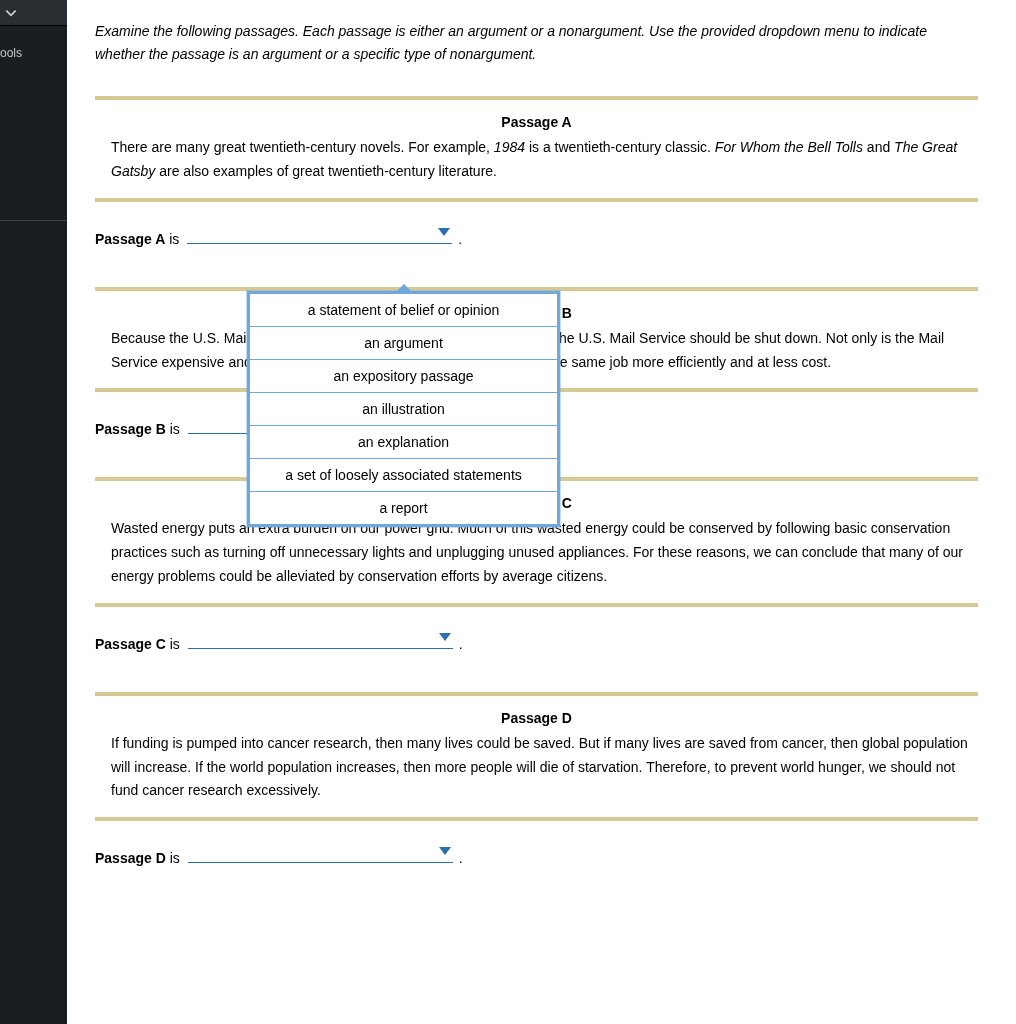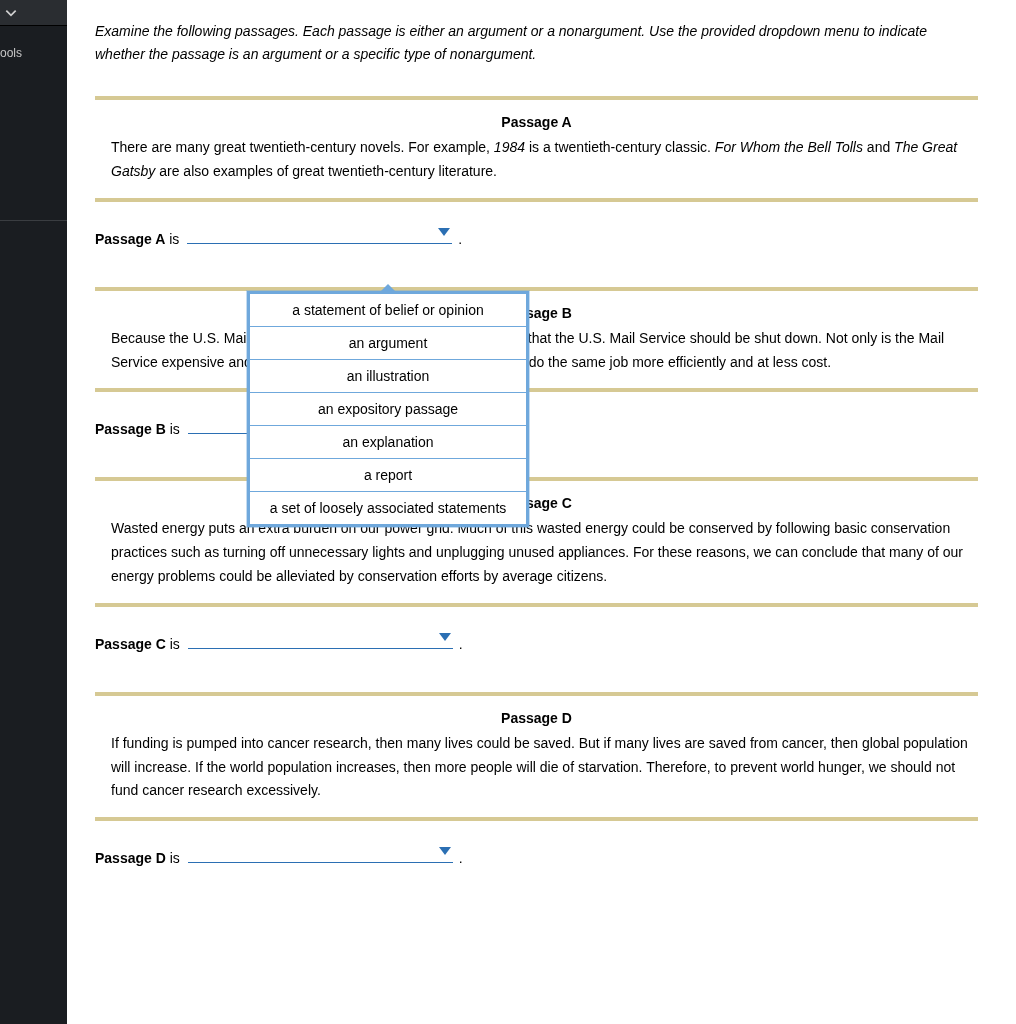--- a/index.html
+++ b/index.html
@@ -99,21 +99,21 @@
     width: 0; height: 0;
     border-left: 6px solid transparent;
     border-right: 6px solid transparent;
     border-top: 8px solid #2b6fb3;
   }
   .italic-title { font-style: italic; }
   .dropdown-popup {
     position: absolute;
     left: 180px;
     top: 291px;
-    width: 282px;
+    width: 313px;
     background: #fff;
     border: 3px solid #6fa8dc;
     box-shadow: 0 0 0 1px rgba(111,168,220,0.4);
     z-index: 10;
   }
   .dropdown-popup::before {
     content: "";
     position: absolute;
     top: -10px;
     left: 50%;
@@ -206,20 +206,20 @@
       <span class="label-bold">Passage D</span><span> is</span>
       <span class="dropdown-slot">
         <span class="dropdown-caret"></span>
       </span><span class="period">.</span>
     </div>
   </div>
 
   <div class="dropdown-popup">
     <div class="dropdown-option">a statement of belief or opinion</div>
     <div class="dropdown-option">an argument</div>
+    <div class="dropdown-option">an expository passage</div>
     <div class="dropdown-option">an illustration</div>
-    <div class="dropdown-option">an expository passage</div>
     <div class="dropdown-option">an explanation</div>
+    <div class="dropdown-option">a set of loosely associated statements</div>
     <div class="dropdown-option">a report</div>
-    <div class="dropdown-option">a set of loosely associated statements</div>
   </div>
 
 </div>
 
 </body></html>

